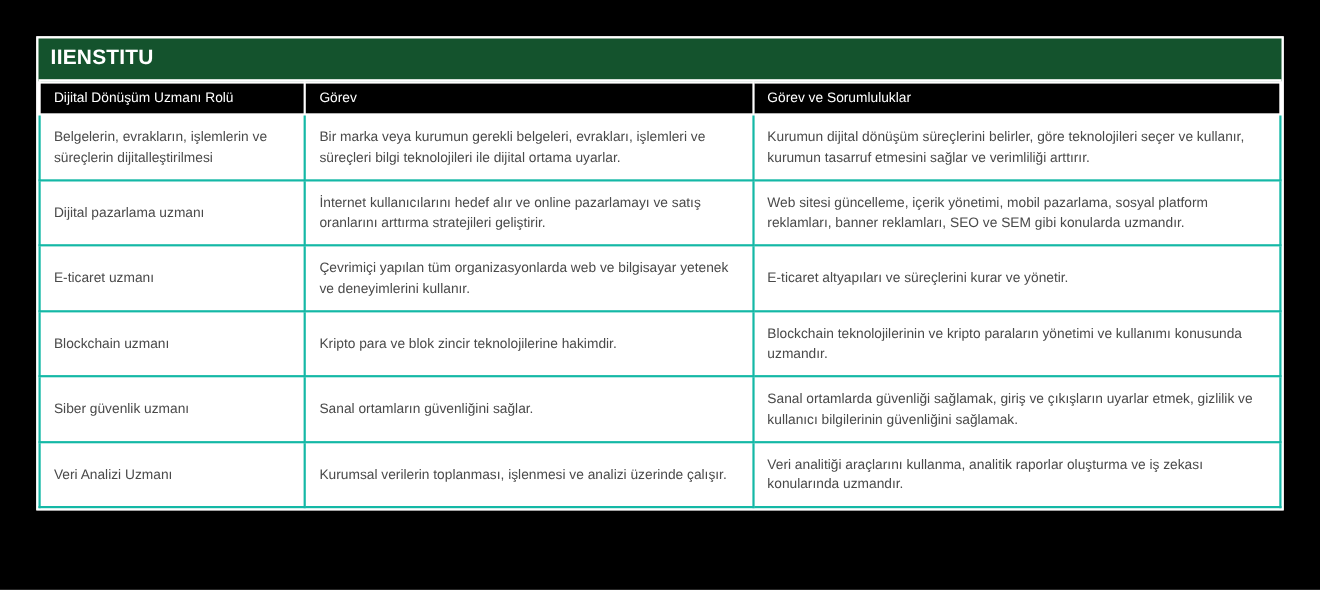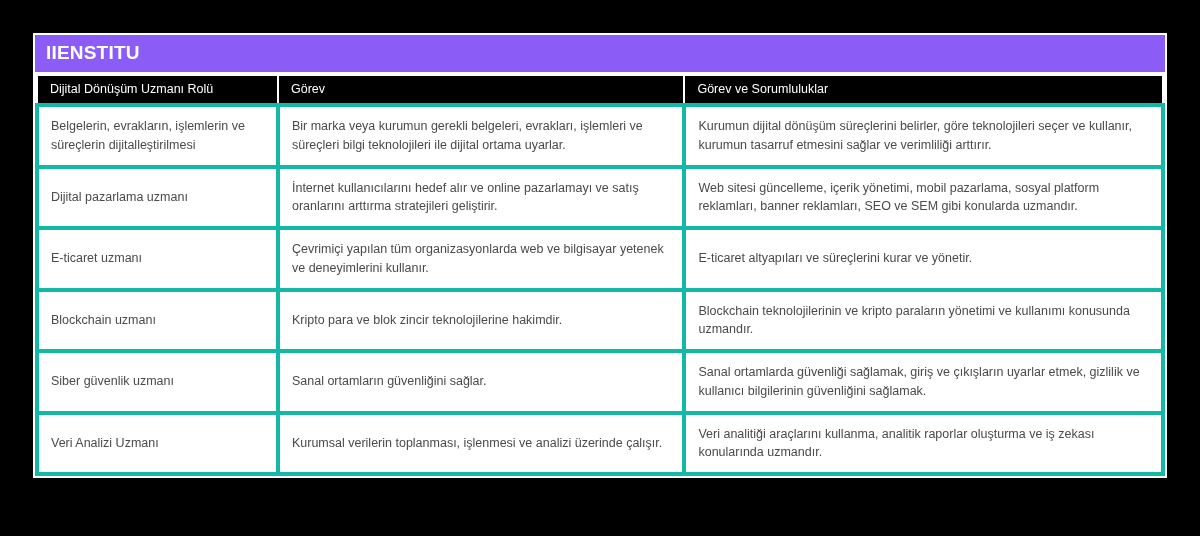--- a/index.html
+++ b/index.html
@@ -12,21 +12,21 @@
   }
   .container {
     position: absolute;
     left: 33px;
     top: 33px;
     width: 1134px;
     background: #ffffff;
     border: 2px solid #ffffff;
   }
   .title-bar {
-    background: #8b5cf6;
+    background: #14532d;
     color: #ffffff;
     padding: 7px 11px 8px 11px;
     border-bottom: 2px solid #ffffff;
   }
   .title-bar h1 {
     font-size: 19px;
     font-weight: 700;
     letter-spacing: 0.2px;
   }
   table {
@@ -42,21 +42,21 @@
     text-align: left;
     padding: 6px 12px 7px 12px;
     border: 2px solid #ffffff;
     vertical-align: middle;
   }
   td {
     font-size: 12.5px;
     color: #4a4a4a;
     line-height: 1.5;
     padding: 10px 12px;
-    border: 4px solid #14b8a6;
+    border: 2px solid #14b8a6;
     vertical-align: middle;
     background: #ffffff;
   }
   col.c-role  { width: 21.4%; }
   col.c-def   { width: 36.1%; }
   col.c-duty  { width: 42.5%; }
 </style>
 </head>
 <body>
 

